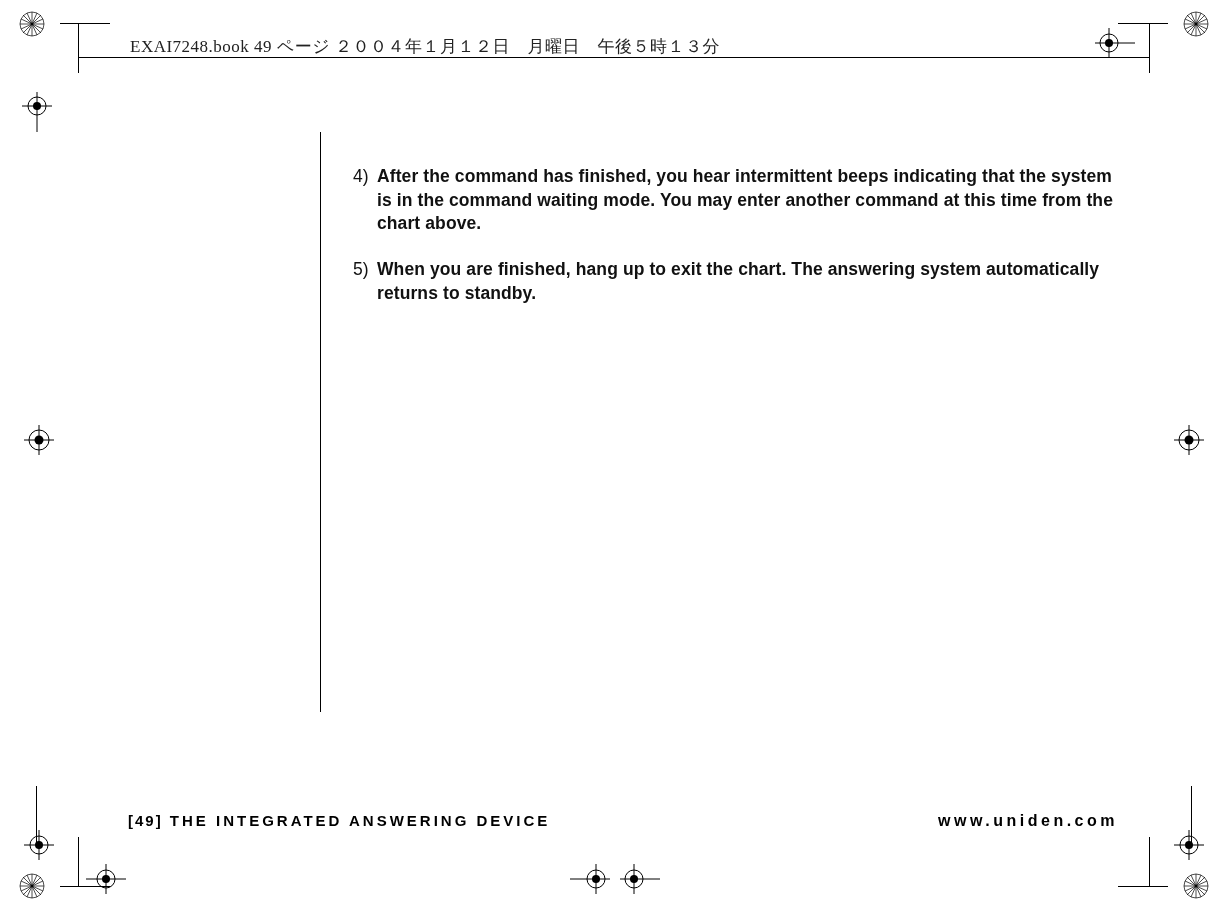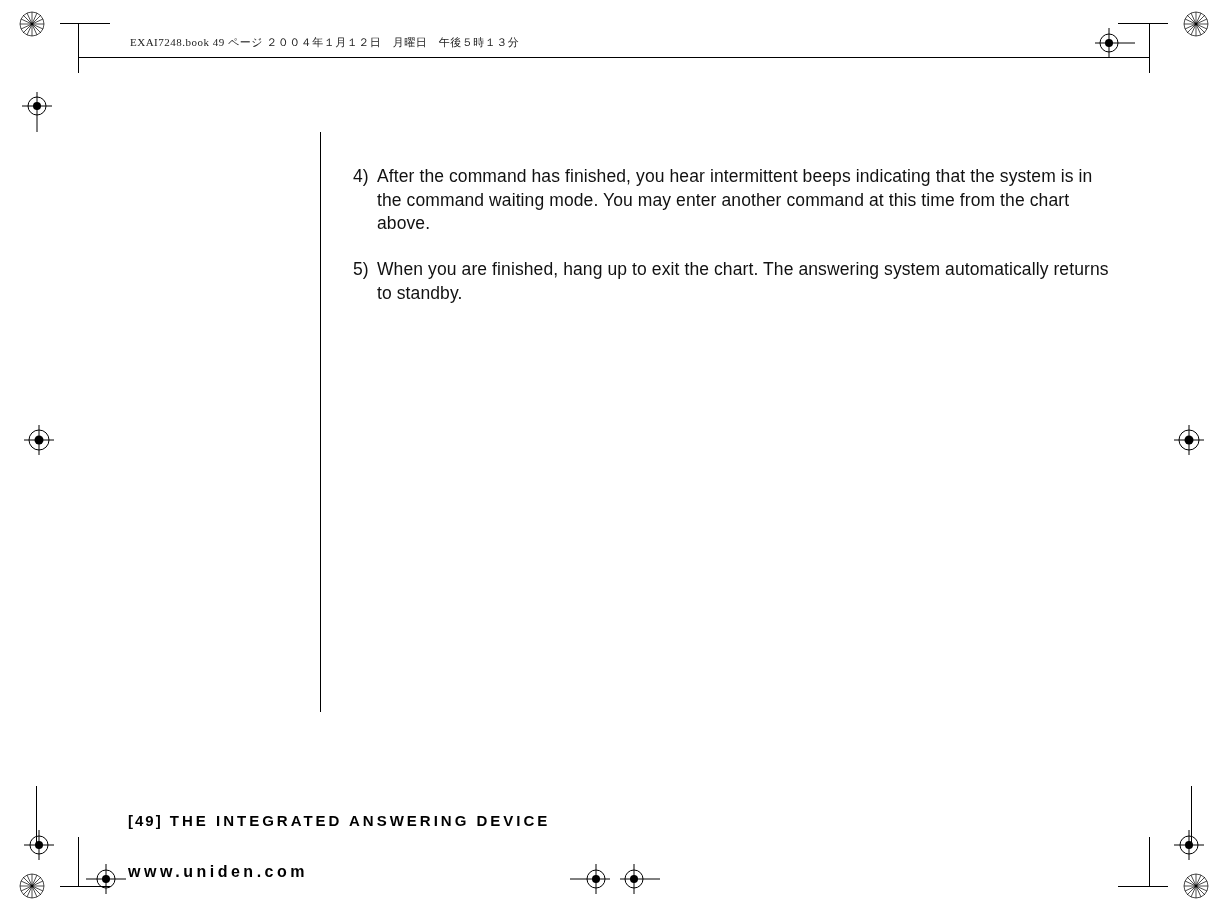--- a/index.html
+++ b/index.html
@@ -39,21 +39,21 @@
     position: absolute;
     width: 0;
     border-left: 1px solid #000;
   }
 
   .header-text {
     position: absolute;
     left: 130px;
     top: 35px;
     font-family: "MS Mincho", "Hiragino Mincho ProN", serif;
-    font-size: 11px;
+    font-size: 17px;
     letter-spacing: 0.5px;
     color: #222;
   }
 
   .content-divider {
     position: absolute;
     left: 320px;
     top: 132px;
     width: 0;
     height: 580px;
@@ -72,45 +72,44 @@
   }
   .body-item {
     display: flex;
     margin-bottom: 22px;
   }
   .body-num {
     flex: 0 0 24px;
   }
   .body-text {
     flex: 1;
+    font-weight: bold;
   }
 
   .footer {
     position: absolute;
     left: 128px;
     right: 110px;
     top: 812px;
     display: flex;
     justify-content: space-between;
     align-items: baseline;
-    flex-direction: column;
   }
   .footer-left {
     font-size: 15px;
     font-weight: 700;
     letter-spacing: 3px;
   }
   .footer-left .page-no {
     letter-spacing: 2px;
   }
   .footer-right {
     font-size: 16px;
     font-weight: 700;
     letter-spacing: 3.5px;
-    margin-top: 34px;
   }
 </style>
 </head>
 <body>
 
 <div class="reg-mark" style="left:18px; top:10px;">
   <svg width="28" height="28" viewBox="0 0 28 28">
     <g stroke="#000" stroke-width="0.7">
       <circle cx="14" cy="14" r="12" fill="none"></circle>
       <line x1="14" y1="2" x2="14" y2="26"></line>

